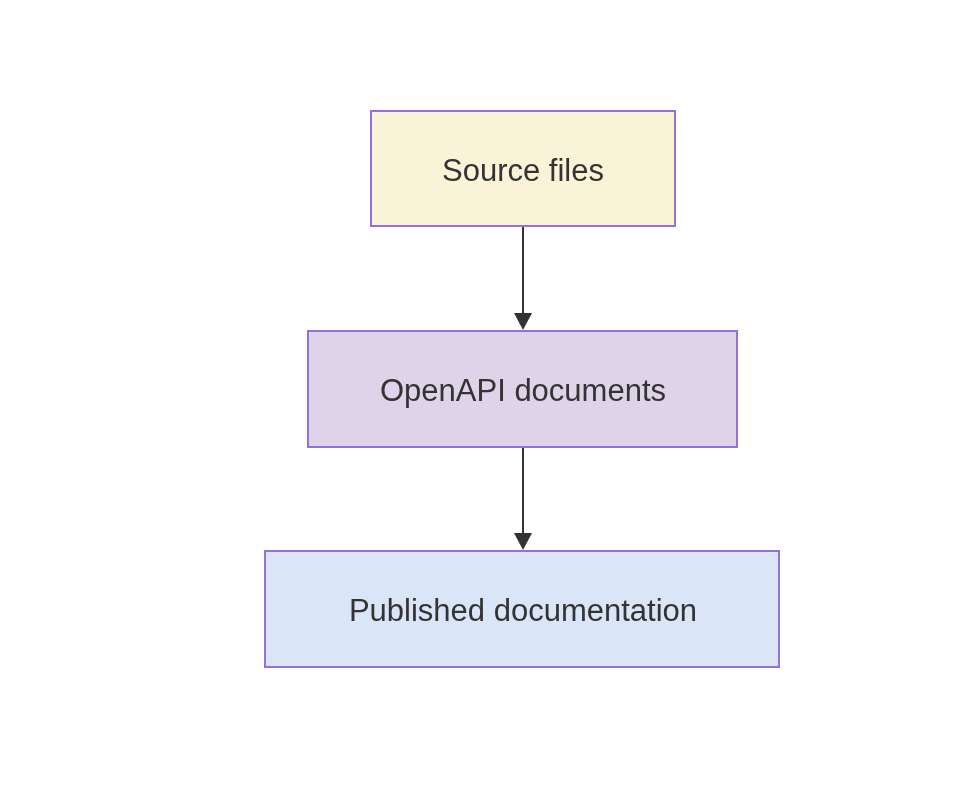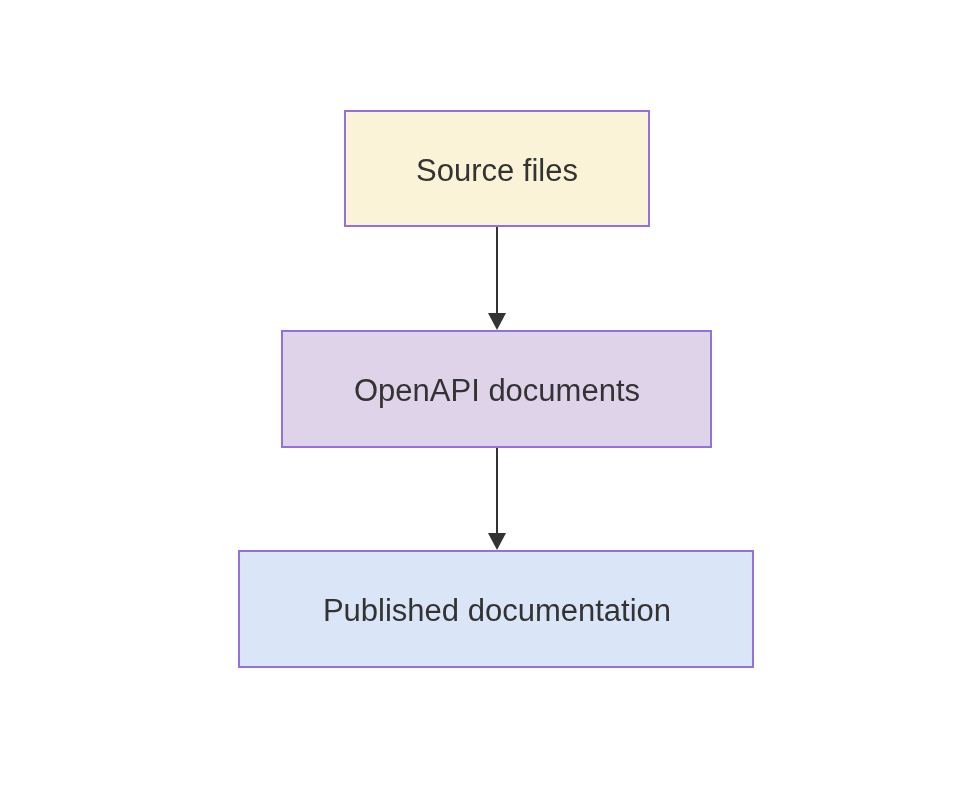--- a/index.html
+++ b/index.html
@@ -7,20 +7,21 @@
     padding: 0;
     width: 980px;
     height: 794px;
     background: #ffffff;
     overflow: hidden;
   }
   .diagram-wrap {
     position: relative;
     width: 804px;
     height: 794px;
+    padding-left: 26px;
   }
   svg text {
     font-family: "Liberation Sans", "DejaVu Sans", sans-serif;
     font-size: 31px;
     font-weight: 400;
   }
 </style>
 </head>
 <body style="background: rgb(255, 255, 255);">
 

